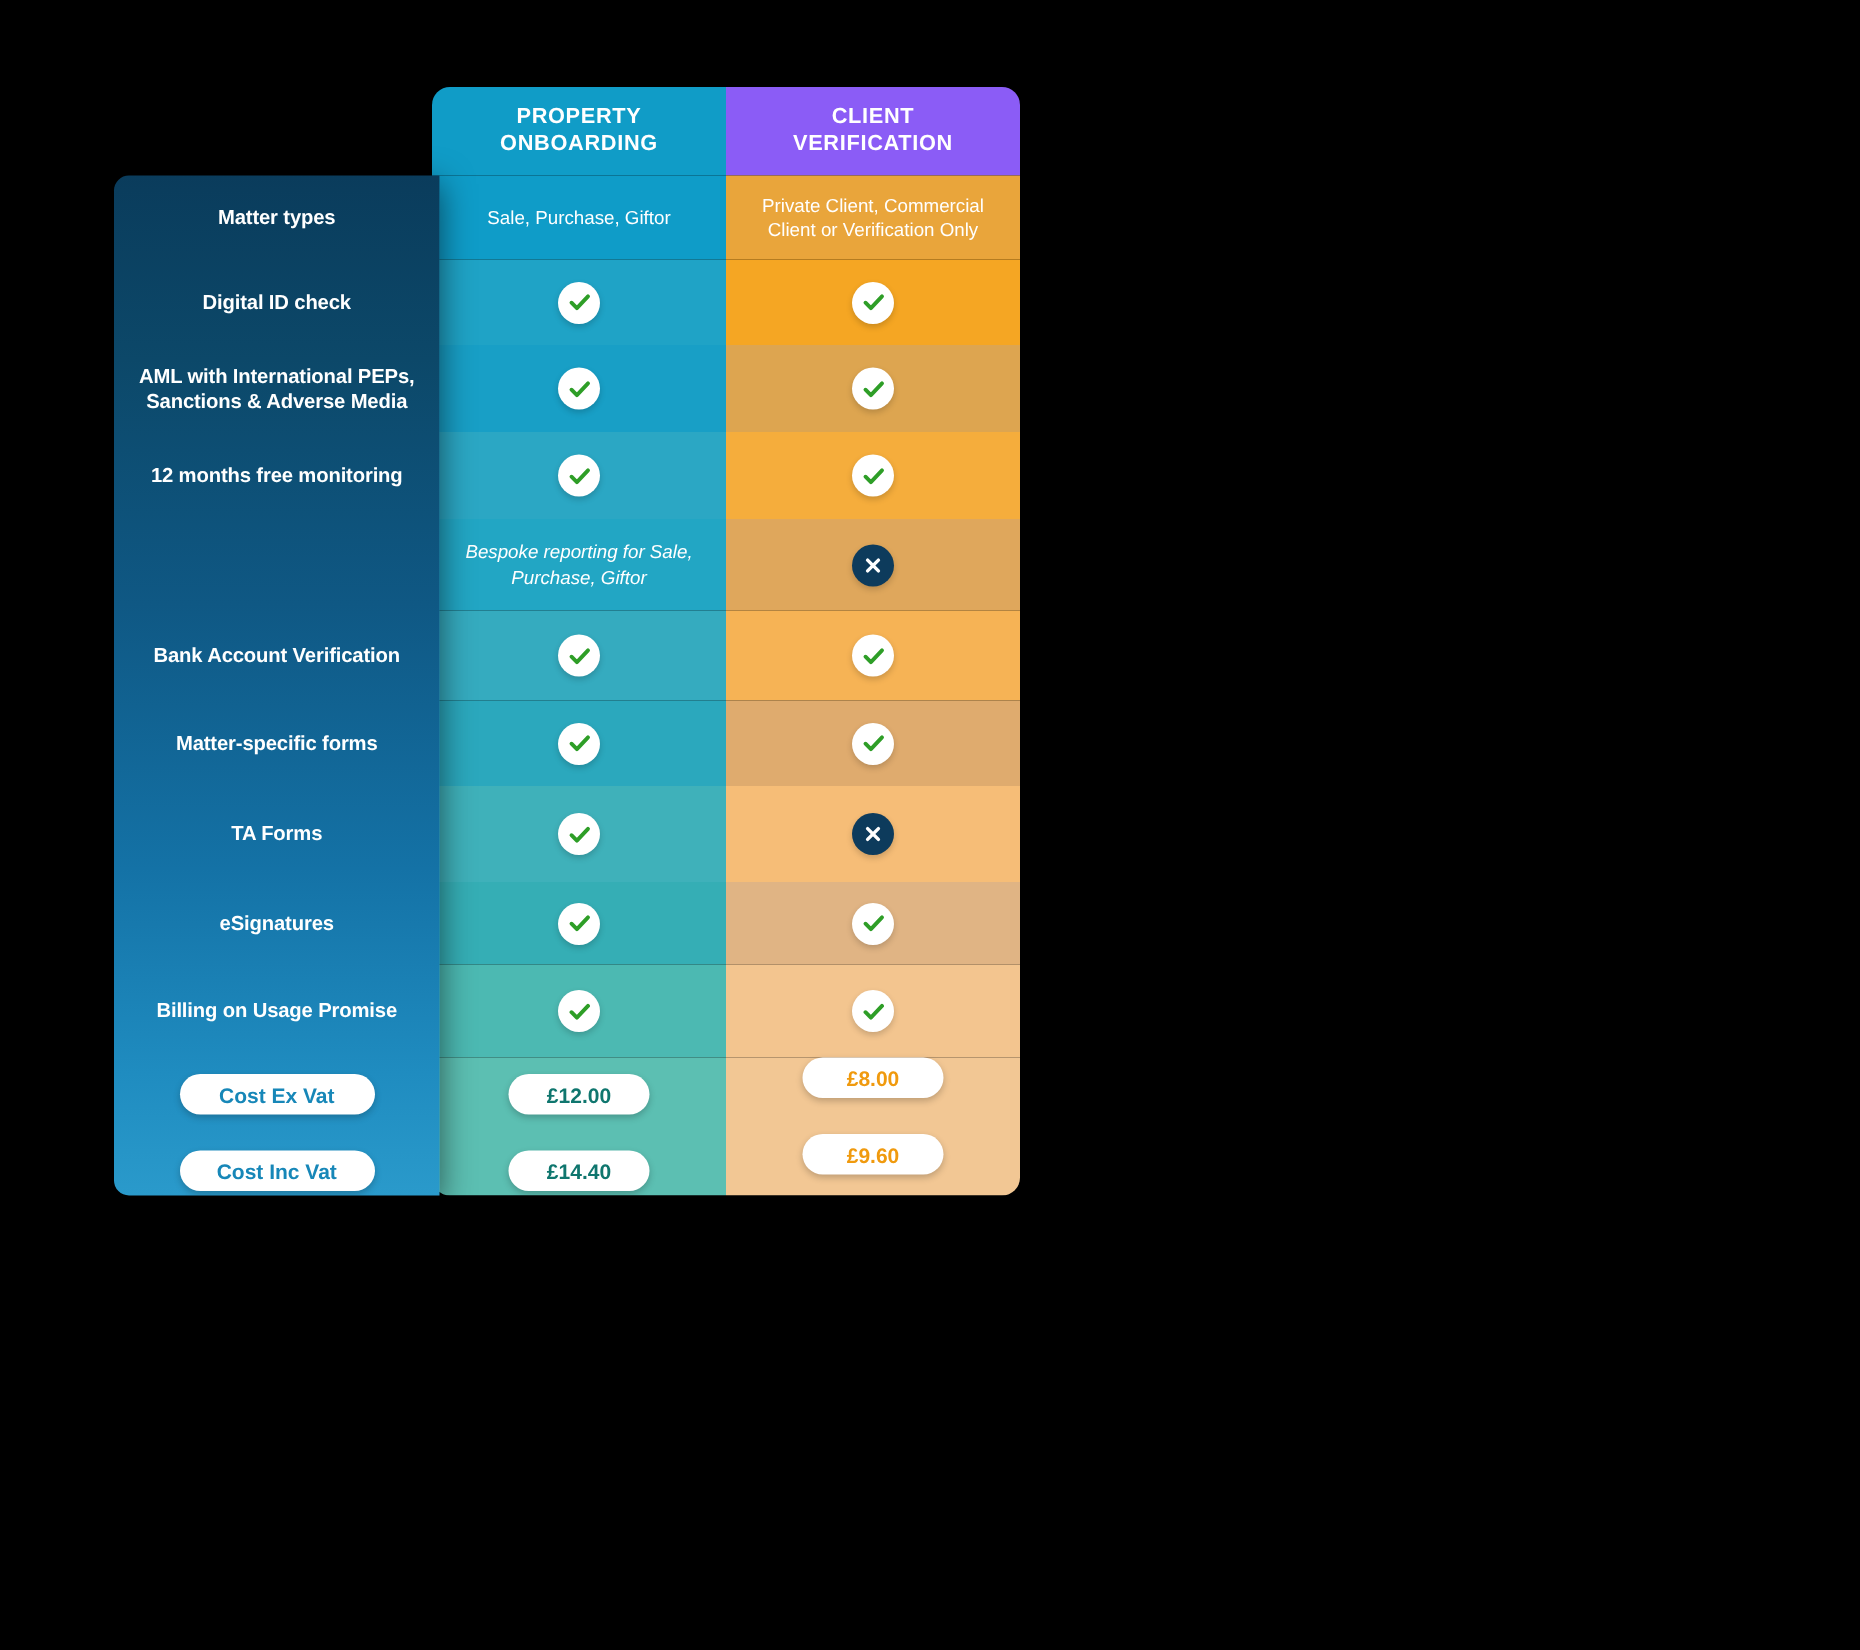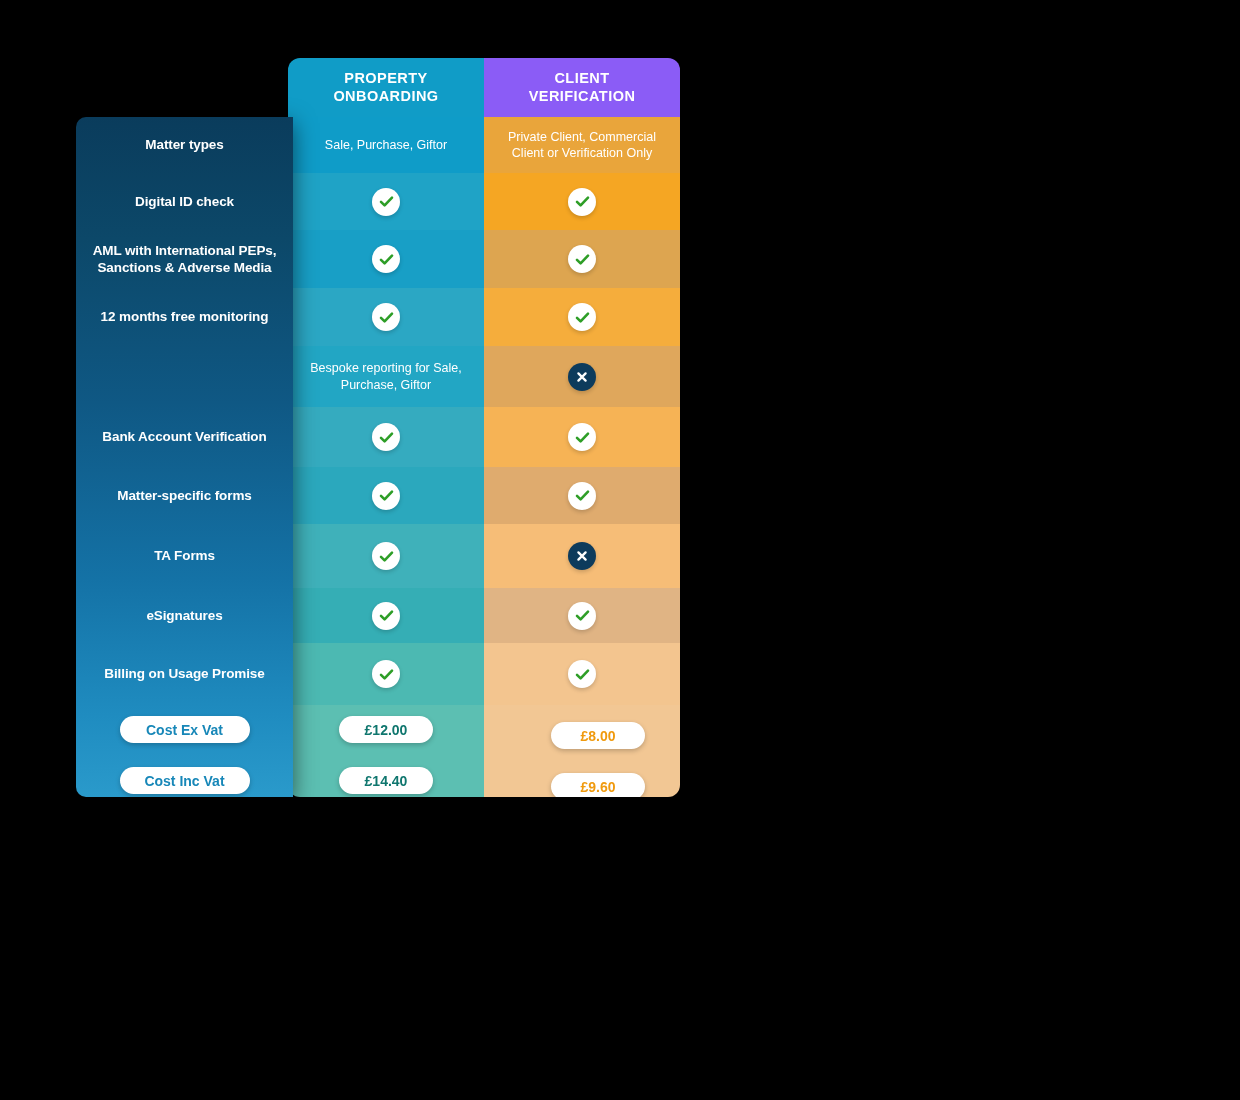--- a/index.html
+++ b/index.html
@@ -259,21 +259,21 @@
       </div>
 
       <div class="cell" style="top:230px;height:58px;background:#2ba7c4;">
         <div class="icon-check">
           <svg width="17" height="17" viewBox="0 0 17 17">
               <path d="M3 8.8 L6.6 12.4 L14 4.6" stroke="#2e9e27" stroke-width="2.6" fill="none" stroke-linecap="round" stroke-linejoin="round"></path>
             </svg>
         </div>
       </div>
 
-      <div class="cell" style="top:288px;height:61px;background:#22a6c4;">
+      <div class="cell" style="top:288px;height:61px;background:#22a6c4;font-style:italic;">
         <div class="cell-text">Bespoke reporting for Sale, Purchase, Giftor</div>
       </div>
 
       <div class="cell" style="top:349px;height:60px;background:#35abbf;">
         <div class="icon-check">
           <svg width="17" height="17" viewBox="0 0 17 17">
               <path d="M3 8.8 L6.6 12.4 L14 4.6" stroke="#2e9e27" stroke-width="2.6" fill="none" stroke-linecap="round" stroke-linejoin="round"></path>
             </svg>
         </div>
       </div>
@@ -397,21 +397,21 @@
 
       <div class="cell" style="top:585px;height:62px;background:#f3c georgia;background:#f3c58f;">
         <div class="icon-check">
           <svg width="17" height="17" viewBox="0 0 17 17">
               <path d="M3 8.8 L6.6 12.4 L14 4.6" stroke="#2e9e27" stroke-width="2.6" fill="none" stroke-linecap="round" stroke-linejoin="round"></path>
             </svg>
         </div>
       </div>
 
       <div class="cell" style="top:647px;height:92px;background:#f2c794;"></div>
-      <div class="pill-stack" style="top:664px;padding-left:16px;">
+      <div class="pill-stack" style="top:647px;">
         <div class="pill price-orange">£8.00</div>
         <div class="pill price-orange">£9.60</div>
       </div>
 
     </div>
 
   </div>
 
 </div>
 

